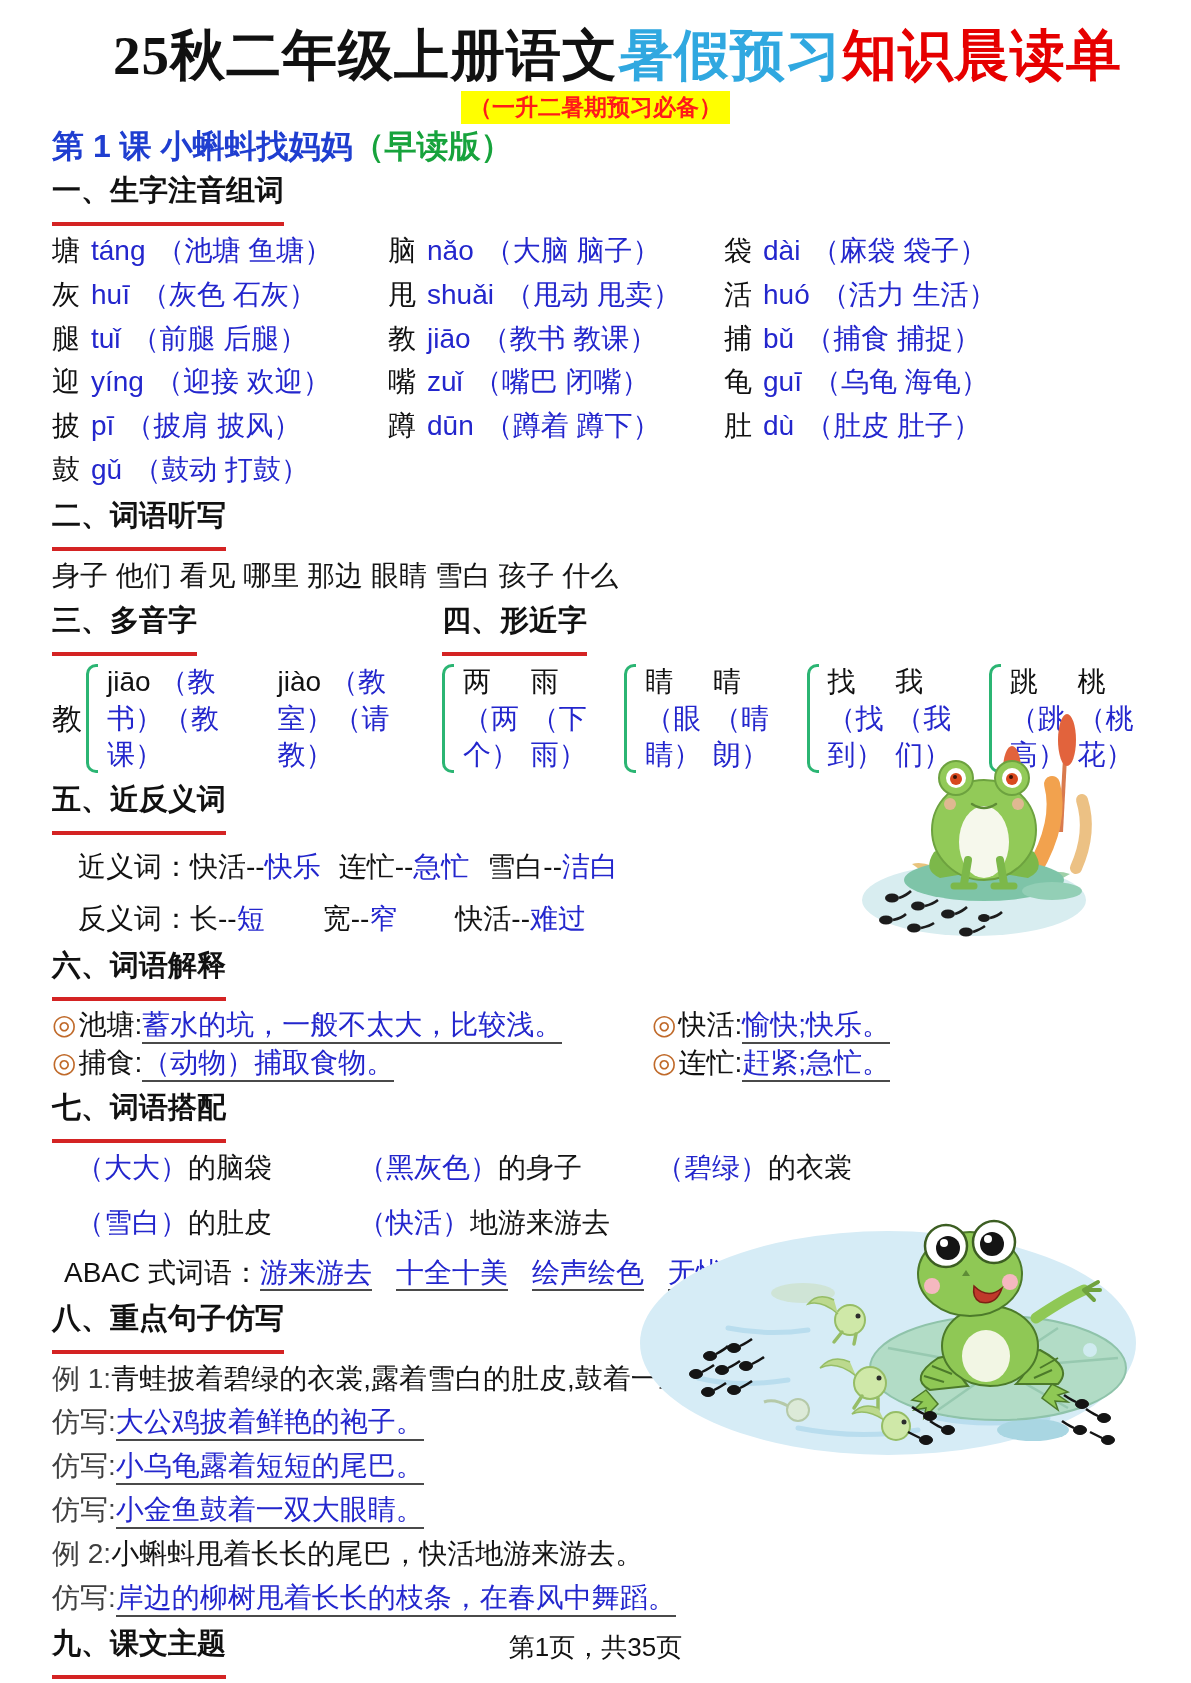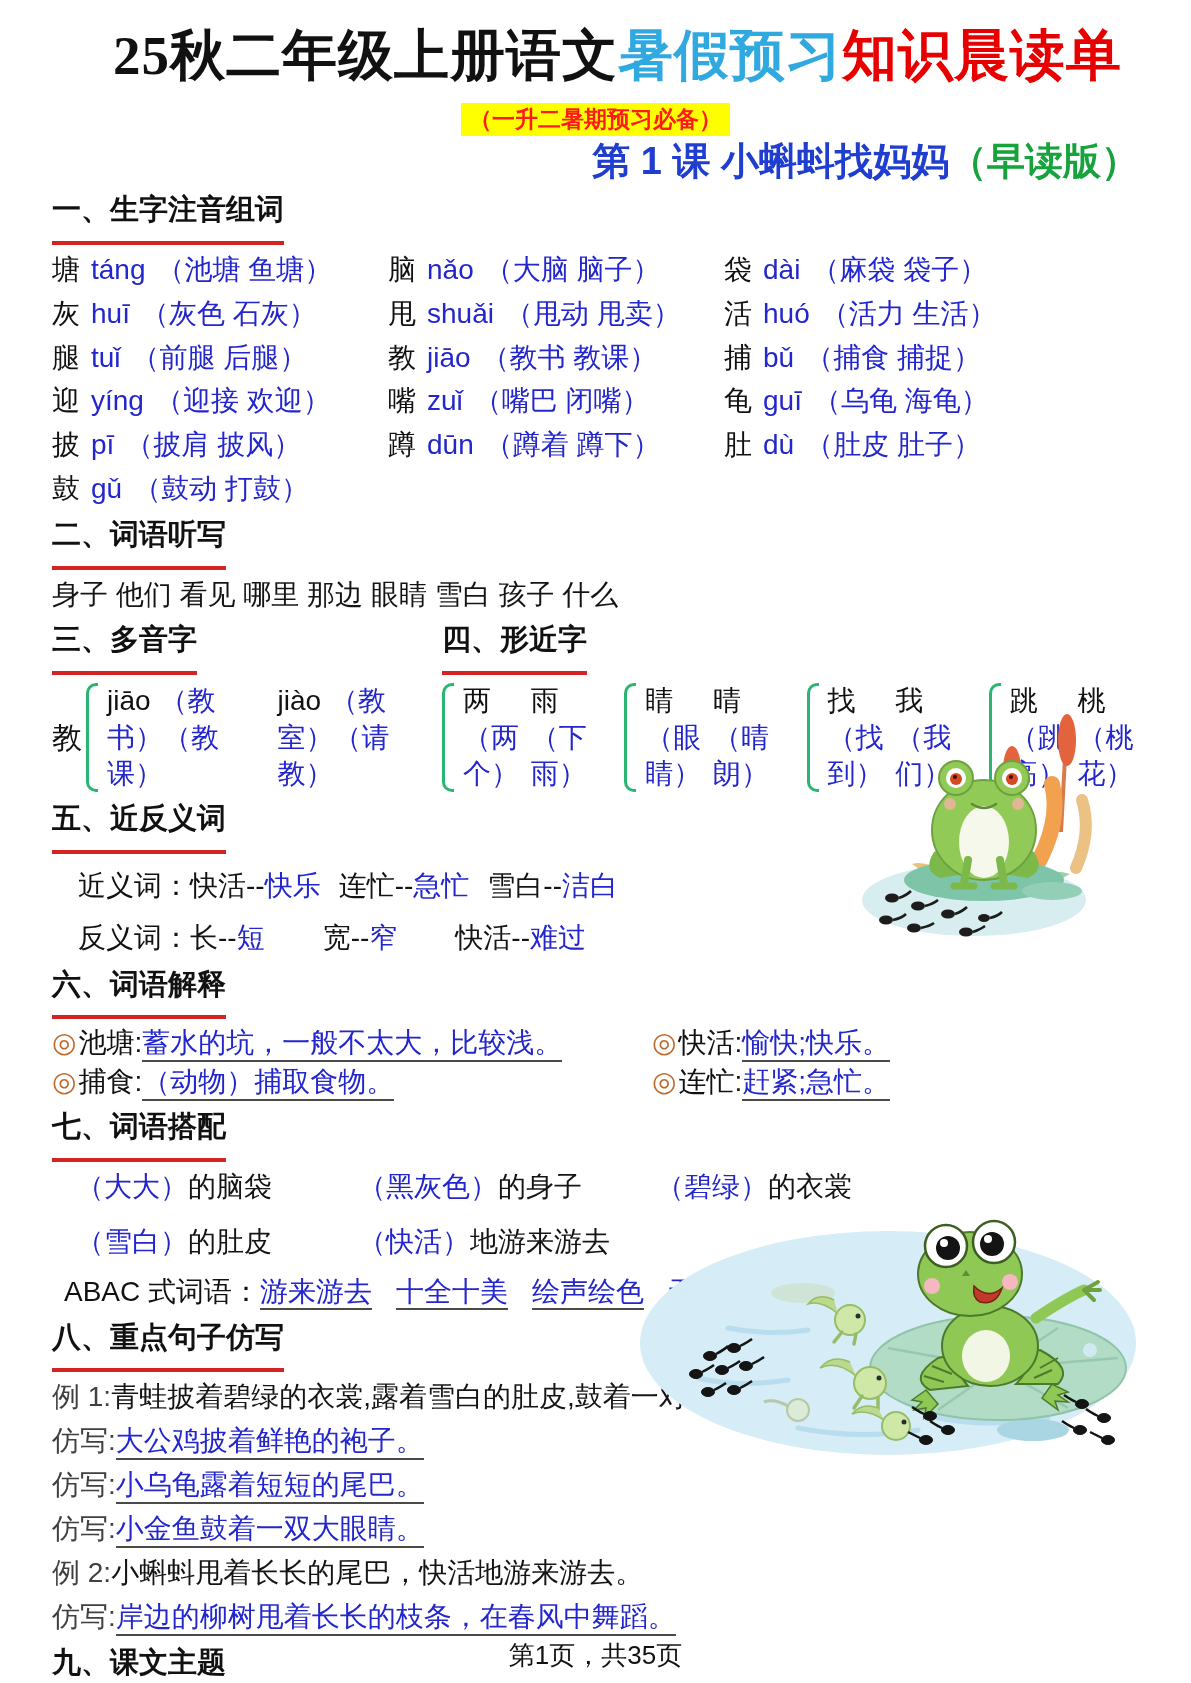--- a/index.html
+++ b/index.html
@@ -12,26 +12,26 @@
   .page { position:relative; width:100%; height:100%; padding:26px 52px 0; z-index:1; }
 
   
   .main-title {
     text-align:center; font-family:"Liberation Serif","DejaVu Serif",serif;
     font-weight:900; font-size:55px; line-height:1.1; letter-spacing:1px; white-space:nowrap;
   }
   .t-black { color:#111111;margin-left:44px; }
   .t-cyan  { color:#30a8e0; }
   .t-red   { color:#e60000; }
-  .subtitle-row { text-align:center; margin-top:16px; }
+  .subtitle-row { text-align:center; margin-top:4px; }
   .subtitle {
     display:inline-block; background:#ffff00; color:#ff1a1a;
     font-weight:bold; font-size:23px; padding:1px 8px;
   }
-  .lesson-title { text-align:right; font-size:38px; font-weight:bold; margin-top:4px; line-height:1.15; }
+  .lesson-title { text-align:left; font-size:32px; font-weight:bold; margin-top:4px; line-height:1.15; }
   .t-blue2 { color:#1f3ed0; }
   .t-green { color:#17a33c; }
 
   
   h3.sec { font-size:29px; font-weight:bold; margin:9px 0 6px; line-height:1.2; }
   h3.sec > span { display:inline-block; border-bottom:4px solid #d42323; padding-bottom:14px; color:#111; }
 
   
   .blue { color:#2326cd; }
 
@@ -93,21 +93,21 @@
   
   .sent { font-size:28px; line-height:1.32; margin:7px 0; }
   .sent .lbl { color:#404040; }
   .sent .ans { color:#2326cd; border-bottom:2px solid #4a4a4a; padding-bottom:2px; }
 
   
   .theme-p { font-size:28px; line-height:1.5; text-indent:2em; margin-top:2px; text-align:justify; }
 
   
   .footer {
-    position:absolute; left:0; bottom:10px; width:100%;
+    position:absolute; left:0; bottom:18px; width:100%;
     text-align:center; font-size:26px; color:#111; z-index:2;
   }
 
   
   .illus { position:absolute; z-index:0; pointer-events:none; }
   .illus1 { left:856px; top:692px;  width:252px; height:248px; }
   .illus2 { left:638px; top:1178px; width:502px; height:282px; }
 </style>
 </head>
 <body>

